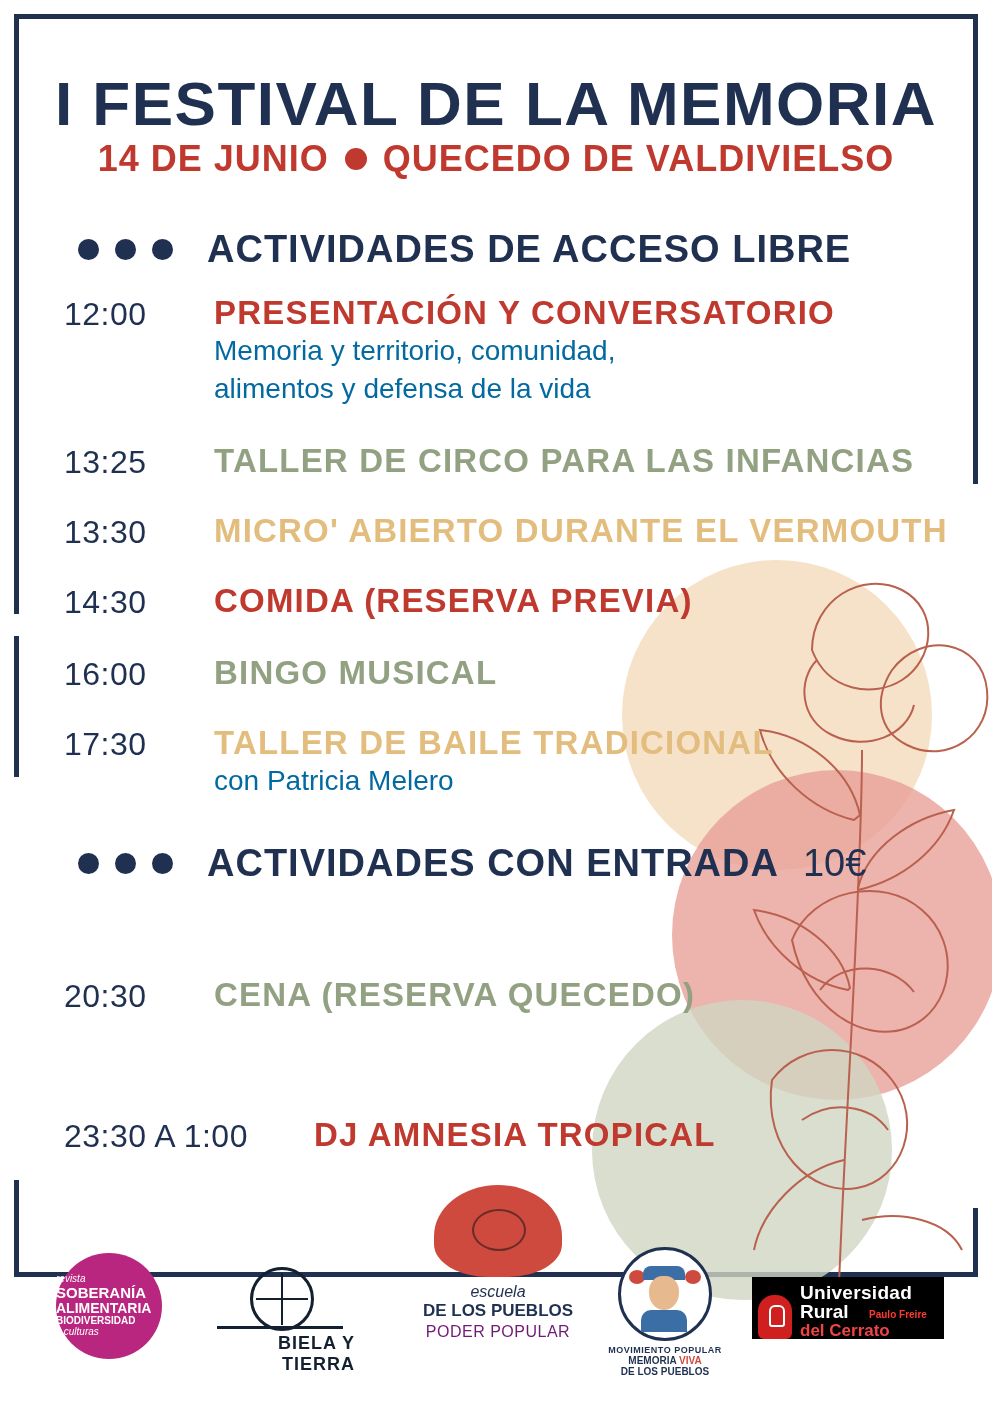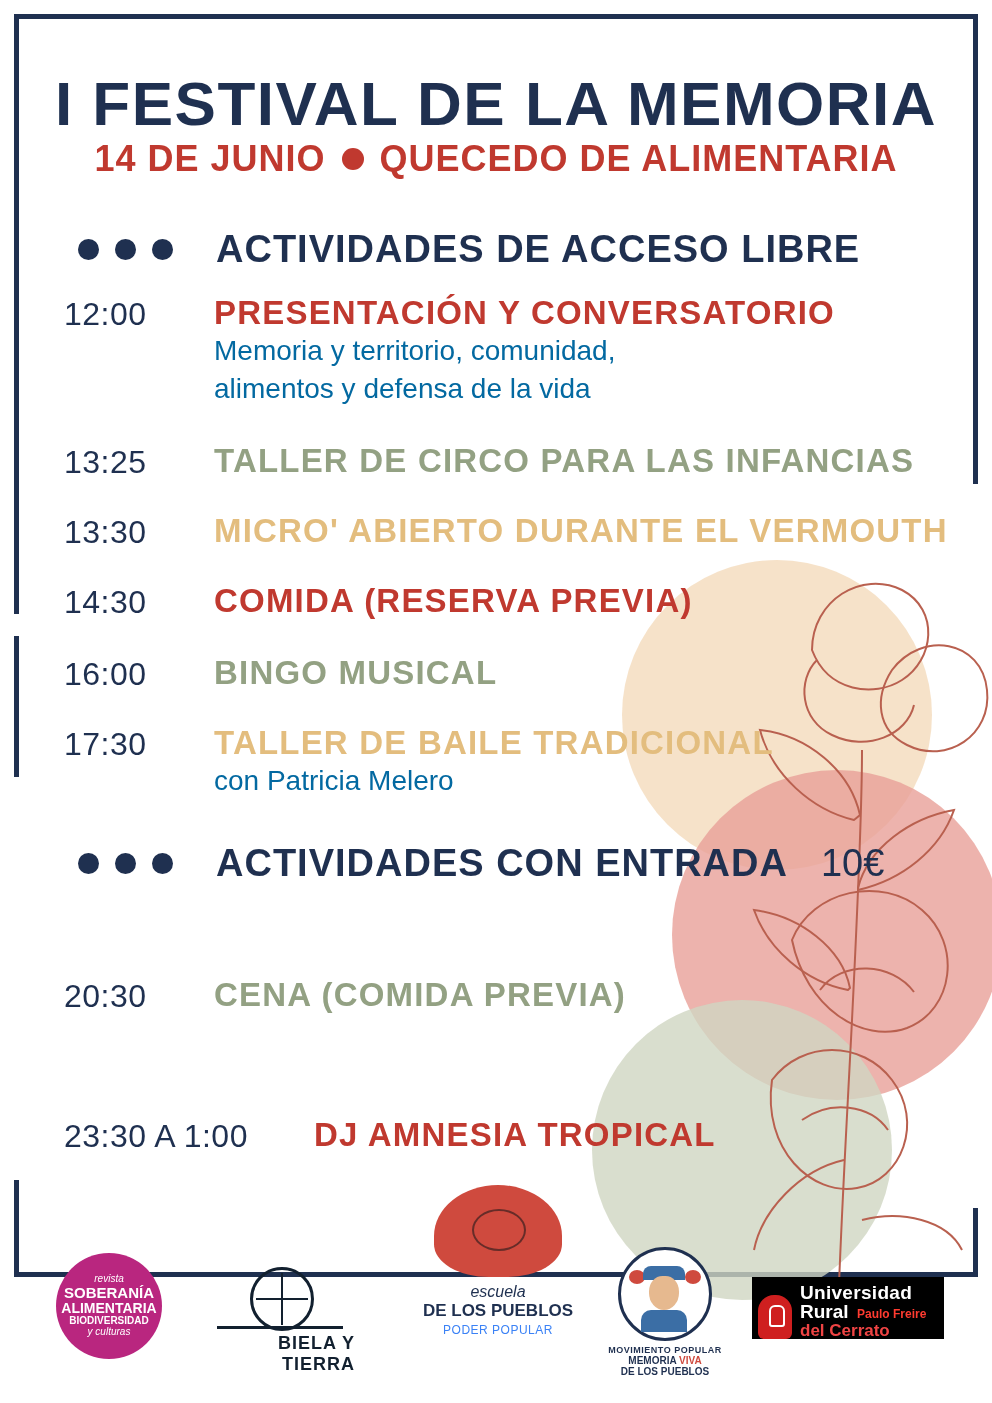--- a/index.html
+++ b/index.html
@@ -105,21 +105,21 @@
     background: #c0392f;
     display: inline-block;
   }
 
   
   .section {
     position: absolute;
     left: 78px;
     display: flex;
     align-items: center;
-    gap: 33px;
+    gap: 24px;
   }
   .section-dots {
     display: flex;
     gap: 16px;
     align-items: center;
   }
   .section-dots i {
     width: 21px;
     height: 21px;
     border-radius: 50%;
@@ -192,21 +192,21 @@
   .logo-sa {
     left: 56px;
     top: 68px;
     width: 106px;
     height: 106px;
     border-radius: 50%;
     background: #b9267f;
     color: #ffffff;
     display: flex;
     flex-direction: column;
-    align-items: center;
+    align-items: flex-start;
     justify-content: center;
     text-align: center;
     line-height: 1.08;
     font-size: 12.5px;
     font-weight: bold;
   }
   .logo-sa .l1 { font-size: 10px; font-style: italic; font-weight: normal; }
   .logo-sa .l2 { font-size: 15px; }
   .logo-sa .l3 { font-size: 14px; }
   .logo-sa .l4 { font-size: 10px; }
@@ -298,22 +298,22 @@
     font-size: 16px;
     font-style: italic;
     margin-top: 6px;
   }
   .logo-escuela .t2 {
     color: #1f3050;
     font-size: 17px;
     font-weight: bold;
   }
   .logo-escuela .t3 {
-    color: #3b82f6;
-    font-size: 12px;
+    color: #701a75;
+    font-size: 16px;
     letter-spacing: .5px;
     margin-top: 2px;
   }
 
   .logo-mvp {
     left: 600px;
     top: 62px;
     width: 130px;
     text-align: center;
   }
@@ -421,24 +421,24 @@
     letter-spacing: .3px;
   }
   .logo-urpf .u2 {
     color: #ffffff;
     font-size: 19px;
     font-weight: bold;
     display: inline-block;
   }
   .logo-urpf .u2s {
     color: #ff3b30;
-    font-size: 12px;
+    font-size: 10px;
     font-weight: bold;
     display: inline-block;
-    margin-left: 4px;
+    margin-left: 16px;
   }
   .logo-urpf .u3 {
     color: #ef4444;
     font-size: 17px;
     font-weight: bold;
   }
 </style>
 </head>
 <body>
 
@@ -473,21 +473,21 @@
         <path d="M282 640 C238 650 200 690 192 730"></path>
       </g>
     </svg>
   </div>
 
   <div class="title">I FESTIVAL DE LA MEMORIA</div>
 
   <div class="subtitle-row">
     <span>14 DE JUNIO</span>
     <span class="subtitle-dot"></span>
-    <span>QUECEDO DE ALIMENTARIA</span>
+    <span>QUECEDO DE VALDIVIELSO</span>
   </div>
 
   <div class="section" id="section-free">
     <span class="section-dots">
         <i></i>
         <i></i>
         <i></i>
       </span>
     <span class="section-label">ACTIVIDADES DE ACCESO LIBRE</span>
   </div>
@@ -544,21 +544,21 @@
         <i></i>
       </span>
     <span class="section-label">ACTIVIDADES CON ENTRADA</span>
     <span class="section-price">10€</span>
   </div>
 
 
   <div class="row" style="top:976px">
     <div class="row-time">20:30</div>
     <div class="row-body">
-      <div class="row-title c-sage">CENA (COMIDA PREVIA)</div>
+      <div class="row-title c-sage">CENA (RESERVA QUECEDO)</div>
     </div>
   </div>
 
 
   <div class="row" style="top:1116px">
     <div class="row-time wide">23:30 A  1:00</div>
     <div class="row-body">
       <div class="row-title c-red">DJ AMNESIA TROPICAL</div>
     </div>
   </div>

